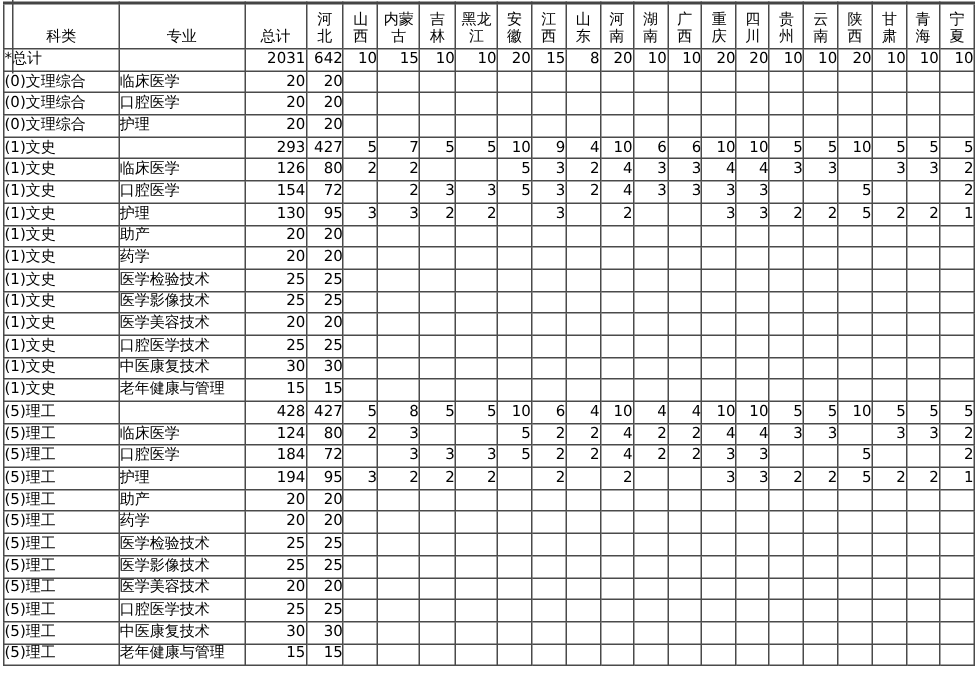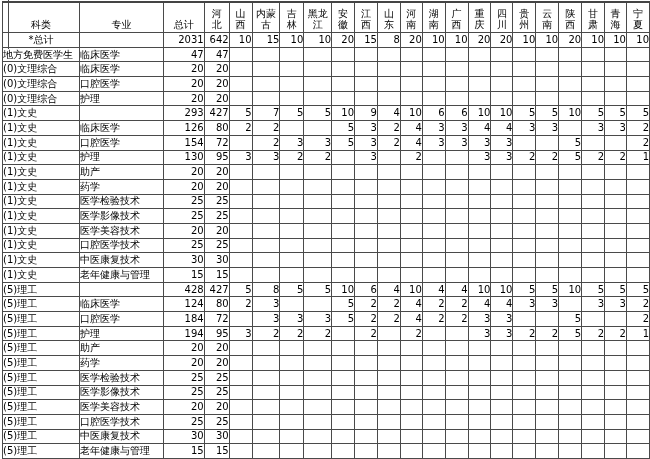--- a/index.html
+++ b/index.html
@@ -23,21 +23,21 @@
     height:26px;
   }
   table.grid td{
     font-size:10px;line-height:12px;
     height:13.7px;
     padding:0;
     white-space:nowrap;
   }
   td.lbl{text-align:left;padding-left:5px;}
   td.num{text-align:right;padding-right:3px;}
-  td.ctr{text-align:center;}
+  td.ctr{text-align:left;}
   .pane-line{
     position:absolute;left:8px;top:0;width:1px;height:49px;
     background:#4a4a4a;z-index:2;
   }
 </style>
 </head>
 <body>
 
 <div class="pane-line"></div>
 
@@ -131,44 +131,20 @@
           <td class="num">20</td>
           <td class="num">20</td>
           <td class="num">10</td>
           <td class="num">10</td>
           <td class="num">20</td>
           <td class="num">10</td>
           <td class="num">10</td>
           <td class="num">10</td>
         </tr>
         <tr>
-          <td class="lbl">地方免费医学生</td>
-          <td class="lbl">临床医学</td>
-          <td class="num">47</td>
-          <td class="num">47</td>
-          <td class="num"></td>
-          <td class="num"></td>
-          <td class="num"></td>
-          <td class="num"></td>
-          <td class="num"></td>
-          <td class="num"></td>
-          <td class="num"></td>
-          <td class="num"></td>
-          <td class="num"></td>
-          <td class="num"></td>
-          <td class="num"></td>
-          <td class="num"></td>
-          <td class="num"></td>
-          <td class="num"></td>
-          <td class="num"></td>
-          <td class="num"></td>
-          <td class="num"></td>
-          <td class="num"></td>
-        </tr>
-        <tr>
           <td class="lbl">(0)文理综合</td>
           <td class="lbl">临床医学</td>
           <td class="num">20</td>
           <td class="num">20</td>
           <td class="num"></td>
           <td class="num"></td>
           <td class="num"></td>
           <td class="num"></td>
           <td class="num"></td>
           <td class="num"></td>

